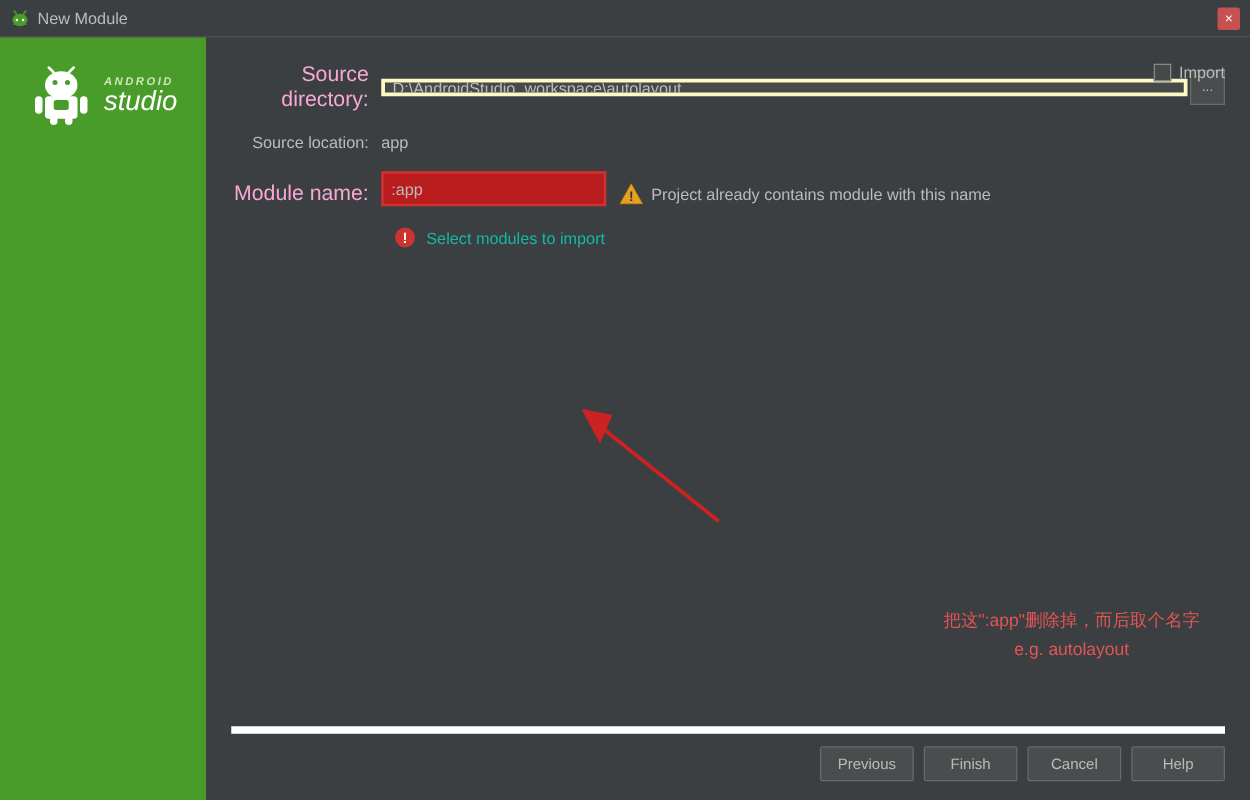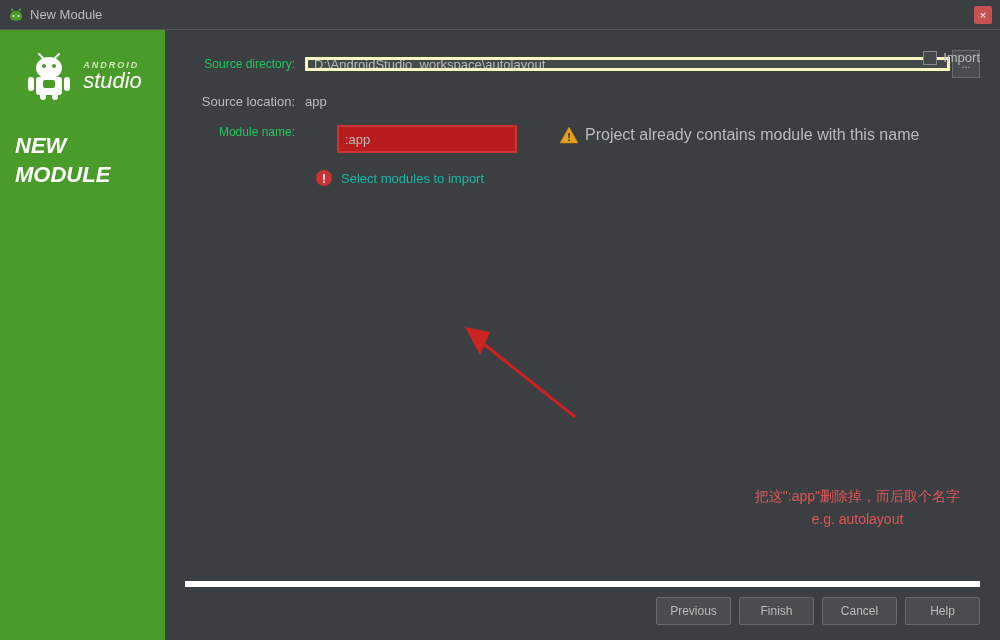--- a/index.html
+++ b/index.html
@@ -109,22 +109,22 @@
     .form-row {
       display: flex;
       align-items: center;
       margin-bottom: 16px;
     }
 
     .form-label {
       width: 120px;
       text-align: right;
       padding-right: 10px;
-      color: #22c55e;
-      font-size: 12px;
+      color: #f9a8d4;
+      font-size: 17px;
       flex-shrink: 0;
     }
 
     .form-input {
       flex: 1;
       height: 14px;
       background: #45494a;
       border: 3px solid #fef9c3;
       color: #bbbbbb;
       font-size: 13px;
@@ -184,23 +184,22 @@
     }
 
     .import-label {
       color: #bbbbbb;
       font-size: 13px;
     }
 
     
     .module-name-row {
       display: flex;
-      align-items: flex-start;
+      align-items: flex-end;
       margin-bottom: 16px;
-      gap: 32px;
     }
 
     .module-name-input {
       width: 180px;
       height: 28px;
       background: #b91c1c;
       border: 2px solid #cc3333;
       color: #bbbbbb;
       font-size: 13px;
       padding: 0 6px;
@@ -209,21 +208,21 @@
 
     .warning-area {
       display: flex;
       align-items: center;
       gap: 6px;
       margin-left: 10px;
     }
 
     .warning-text {
       color: #bbbbbb;
-      font-size: 16px;
+      font-size: 13px;
     }
 
     
     .error-row {
       display: flex;
       align-items: center;
       margin-left: 130px;
       margin-bottom: 20px;
       gap: 8px;
     }
@@ -313,24 +312,20 @@
         <rect x="17" y="43" width="6" height="7" rx="3" fill="white"></rect>
         <rect x="29" y="43" width="6" height="7" rx="3" fill="white"></rect>
 
         <rect x="20" y="30" width="12" height="8" rx="2" fill="#4a9c2a"></rect>
       </svg>
       <div class="studio-text">
         <span class="android-label">ANDROID</span>
         <span class="studio-label">studio</span>
       </div>
     </div>
-    <div class="new-module-text">
-      <div style="white-space:pre-line;">NEW
-MODULE</div>
-    </div>
   </div>
 
   <div class="right-panel">
 
     <div class="import-checkbox-area">
       <div class="import-checkbox"></div>
       <span class="import-label">Import</span>
     </div>
 
     <div class="form-area">

